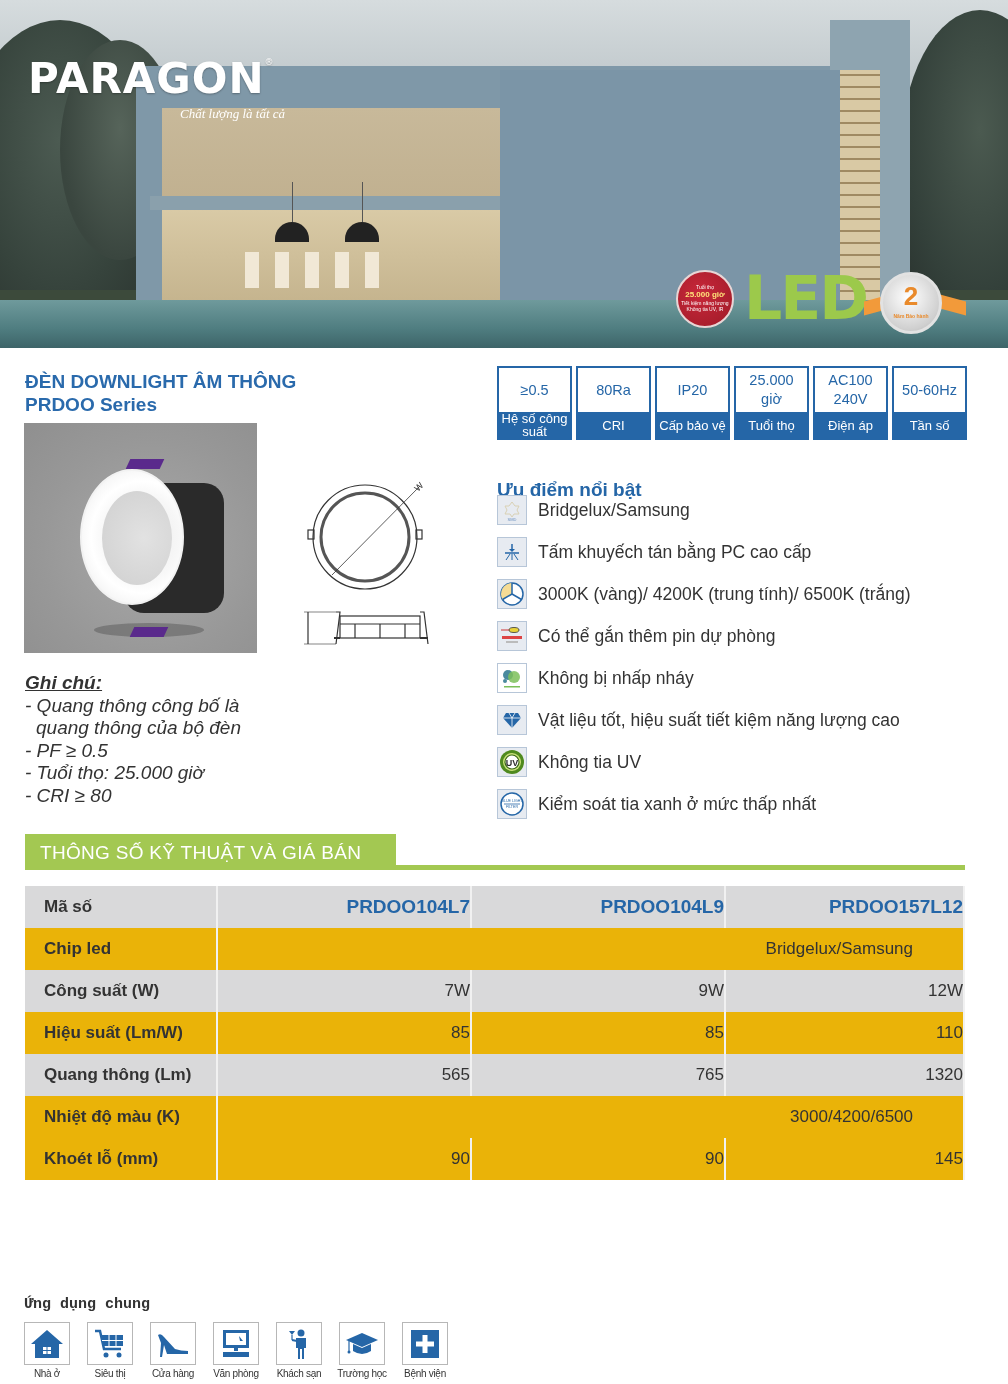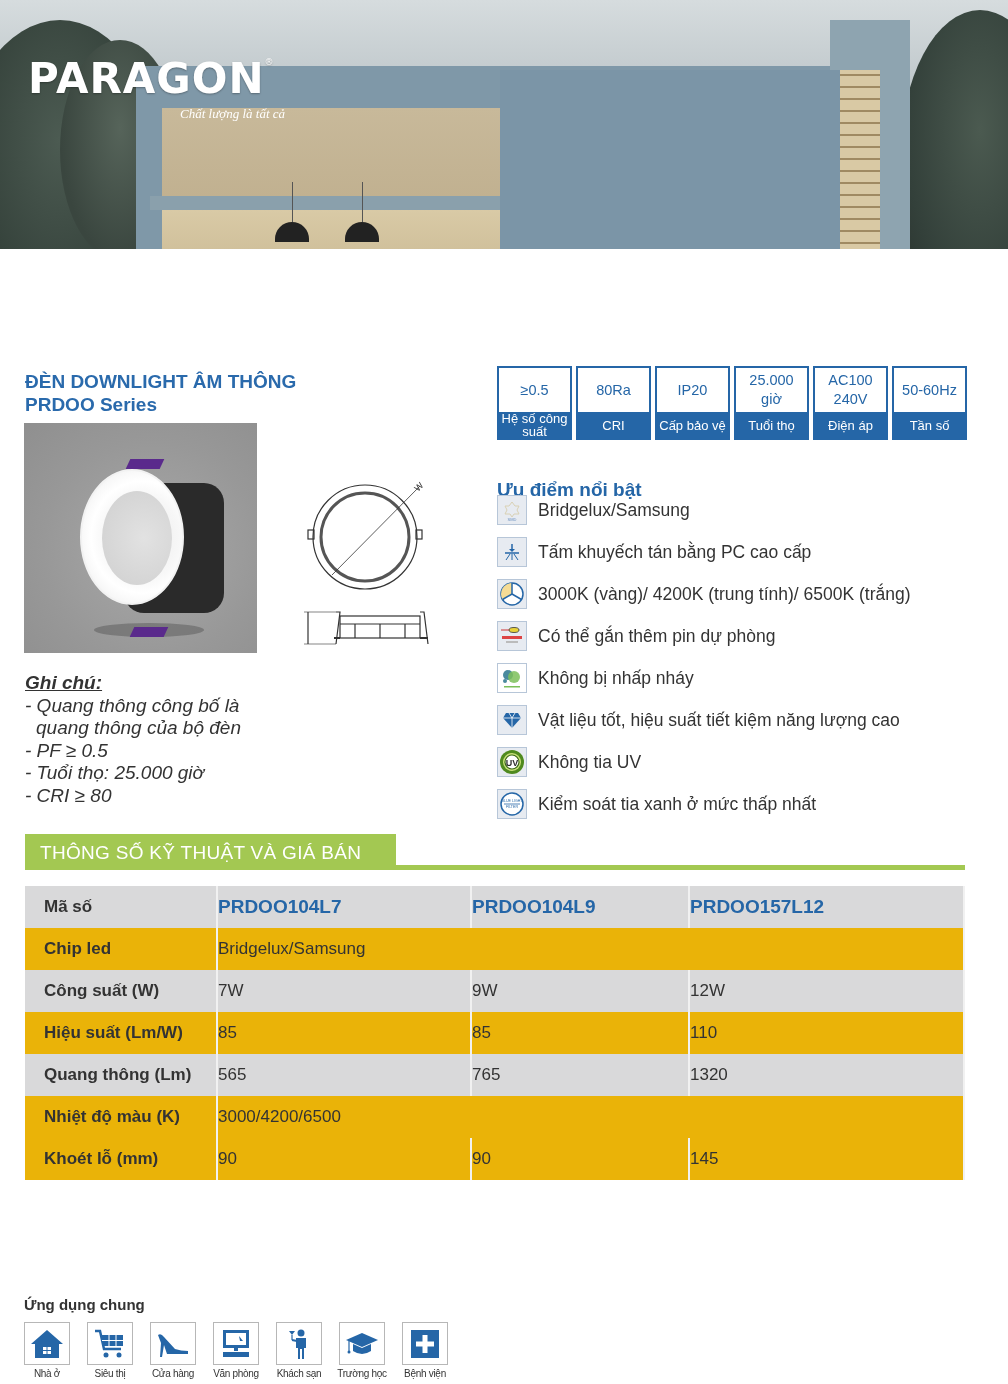--- a/index.html
+++ b/index.html
@@ -1,20 +1,20 @@
 <!DOCTYPE html>
 <html><head>
 <meta charset="utf-8">
 <style>
   * { box-sizing: border-box; margin: 0; padding: 0; }
   html, body { width: 1008px; height: 1384px; background: #ffffff; overflow: hidden; }
   body { font-family: "Liberation Sans", sans-serif; color: #333; position: relative; }
 
   
-  .hero { position: absolute; left: 0; top: 0; width: 1008px; height: 249px; overflow: hidden;
+  .hero { position: absolute; left: 0; top: 0; width: 1008px; height: 348px; overflow: hidden;
     background: linear-gradient(180deg, #b9c3c7 0%, #9aa6ab 25%, #5f6d6a 60%, #3e4a48 100%); }
   .hero .sky { position: absolute; left: 0; top: 0; width: 1008px; height: 120px;
     background: linear-gradient(180deg, #d6dcde 0%, #b7c0c4 100%); }
   .hero .trees-l { position: absolute; left: -40px; top: 20px; width: 200px; height: 300px; border-radius: 50% 50% 10% 10%;
     background: radial-gradient(ellipse at 50% 40%, #4c5b52 0%, #36433c 60%, #2a332e 100%); }
   .hero .trees-l2 { position: absolute; left: 60px; top: 40px; width: 120px; height: 220px; border-radius: 50%;
     background: radial-gradient(ellipse at 50% 40%, #56645a 0%, #3a463f 70%); }
   .hero .trees-r { position: absolute; left: 900px; top: 10px; width: 160px; height: 300px; border-radius: 50% 50% 10% 10%;
     background: radial-gradient(ellipse at 50% 40%, #4b5a50 0%, #33403a 65%, #28302c 100%); }
   .hero .lawn { position: absolute; left: 0; top: 290px; width: 1008px; height: 30px; background: #3c4a3b; }
@@ -90,33 +90,33 @@
     justify-content: center; margin-right: 11px; font-size: 16px; color: #2566a7; flex-shrink: 0; }
   .ftext { font-size: 17.5px; color: #333; }
 
   
   .sec-tab { position: absolute; left: 25px; top: 834px; width: 371px; height: 36px; background: #a3c852; color: #fff;
     font-size: 19px; padding: 8px 0 0 15px; letter-spacing: 0.3px; }
   .sec-line { position: absolute; left: 25px; top: 865px; width: 940px; height: 5px; background: #a3c852; }
 
   
   table.spec { position: absolute; left: 25px; top: 886px; width: 940px; border-collapse: collapse; }
-  table.spec td { height: 42px; font-size: 17px; color: #333; text-align: left; border-right: 2px solid #f1f1f1; }
+  table.spec td { height: 42px; font-size: 17px; color: #333; text-align: right; border-right: 2px solid #f1f1f1; }
   table.spec td.k { text-align: left; padding-left: 19px; font-weight: bold; color: #333; width: 192px; }
   table.spec tr.g td { background: #d9d9da; }
   table.spec tr.w td { background: #eab308; }
   table.spec td.model { color: #2566a7; font-weight: bold; font-size: 19px; }
   table.spec td.price { color: #2566a7; font-weight: bold; font-size: 19px; padding-top: 8px; }
-  table.spec td.c1 { width: 254px; } table.spec td.c2 { width: 218px; }
+  table.spec td.c1 { width: 254px; } table.spec td.c2 { width: 254px; }
   table.spec td.span { padding-right: 50px; }
   .wxh { display: block; font-size: 8px; font-weight: normal; margin-left: 30px; margin-top: -3px; }
   table.spec tr.dim td { padding-top: 4px; }
 
   
-  .apps-title { position: absolute; left: 24px; top: 1296px; font-weight: bold; font-size: 15px; color: #333; }
+  .apps-title { position: absolute; left: 24px; top: 1296px; font-weight: bold; font-size: 15px; color: #333; font-family: Liberation Mono, monospace; }
   .apps { position: absolute; left: 24px; top: 1322px; display: flex; gap: 17px; }
   .app { width: 46px; display: flex; flex-direction: column; align-items: center; }
   .app .box { width: 46px; height: 43px; border: 1px solid #b7b7b7; display: flex; align-items: center; justify-content: center; }
   .app .box svg { width: 36px; height: 34px; }
   .app .lbl { font-size: 10px; color: #333; margin-top: 3px; white-space: nowrap; letter-spacing: -0.3px; }
 </style>
 </head>
 <body>
 
 <div class="hero">

